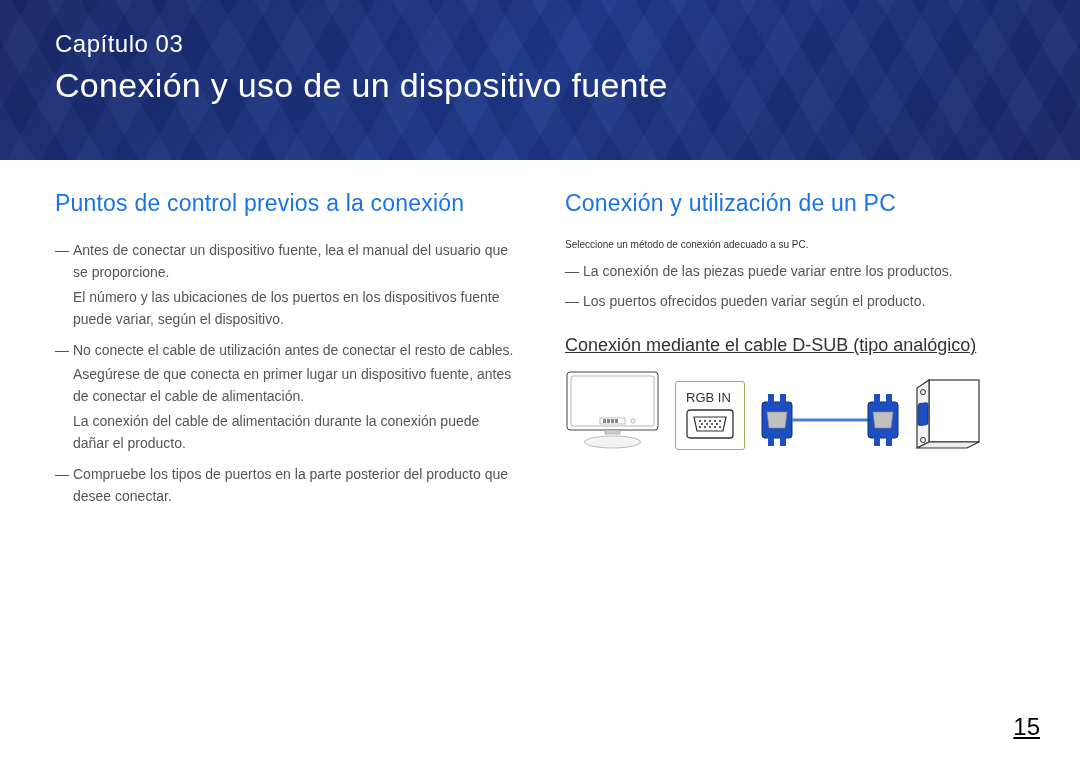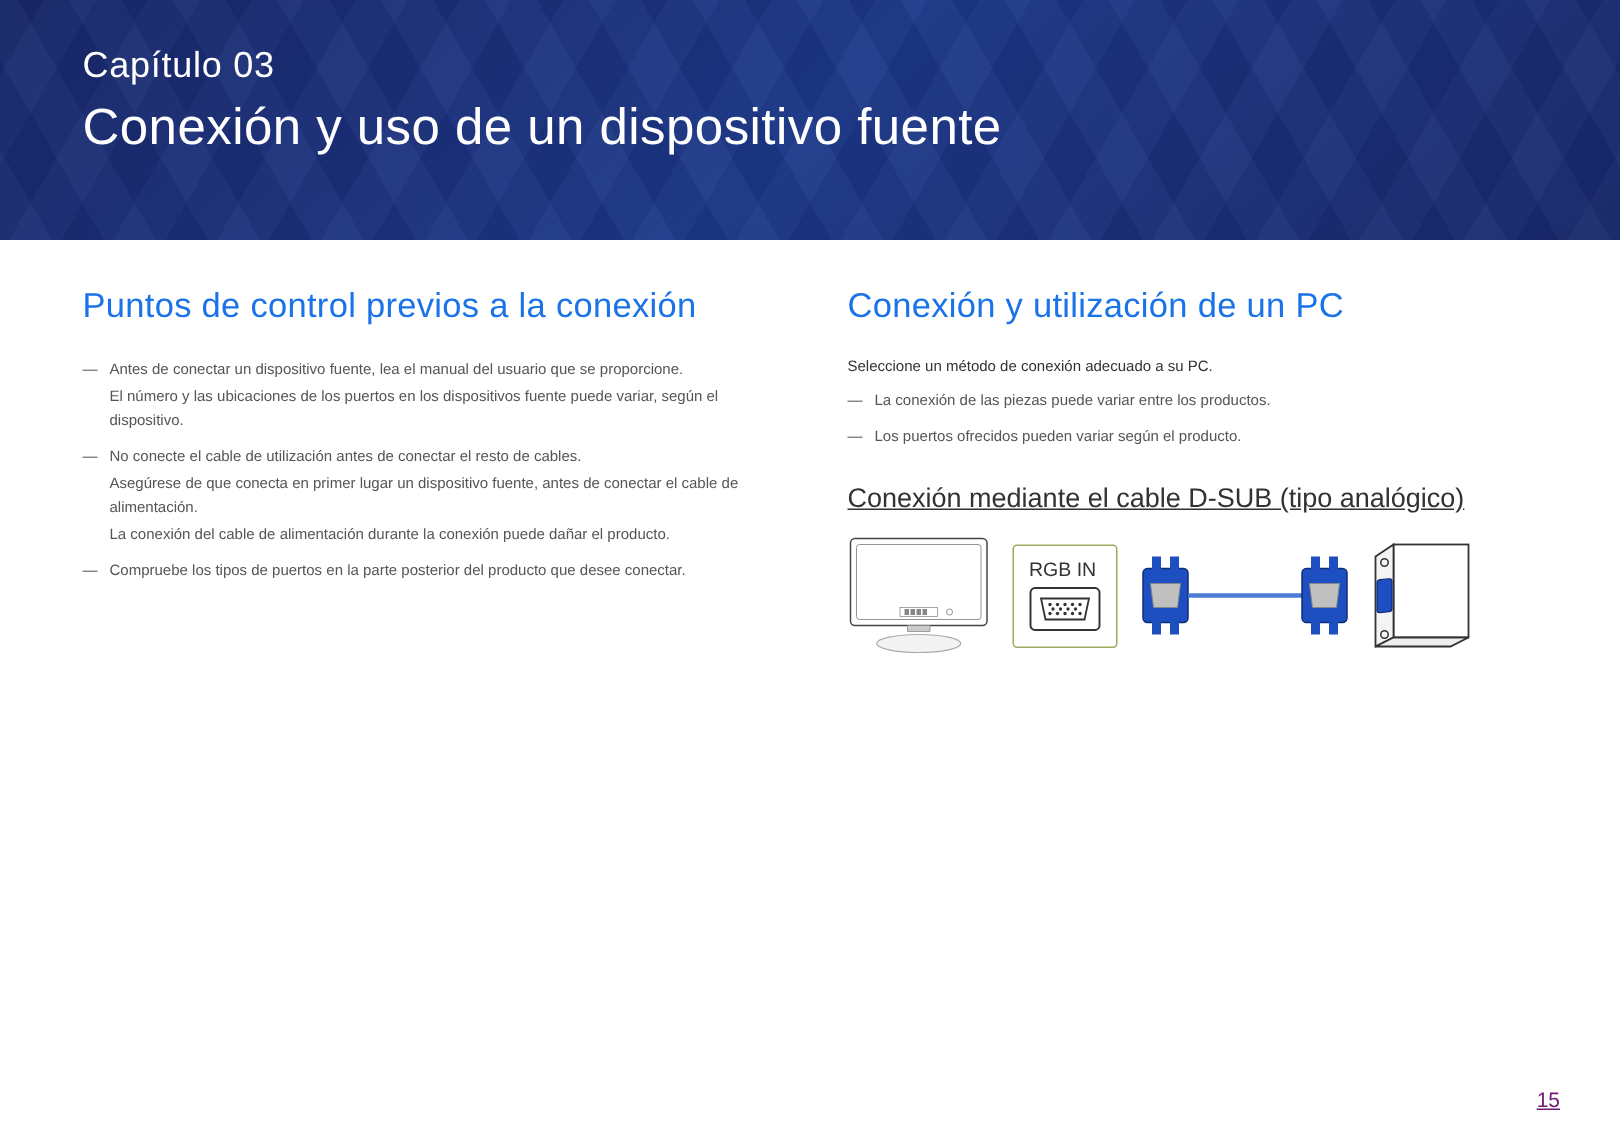--- a/index.html
+++ b/index.html
@@ -56,21 +56,21 @@
   .section-h2 {
     color: #1a73e8;
     font-size: 23px;
     font-weight: 500;
     margin-bottom: 22px;
     letter-spacing: 0.2px;
   }
   .note-list {
     list-style: none;
     color: #555;
-    font-size: 10px;
+    font-size: 14px;
     line-height: 1.6;
   }
   .note-list li {
     position: relative;
     padding-left: 18px;
     margin-bottom: 8px;
   }
   .note-list li::before {
     content: "―";
     position: absolute;
@@ -89,43 +89,43 @@
   }
   .sub-h3 {
     font-size: 18px;
     color: #323232;
     font-weight: 500;
     margin: 22px 0 14px 0;
     text-decoration: underline;
   }
   .diagram-row {
     display: flex;
-    align-items: center;
+    align-items: flex-end;
     gap: 15px;
   }
   .rgb-label {
     font-size: 13px;
     color: #333;
     margin-bottom: 4px;
   }
   .monitor-svg { flex-shrink: 0; }
   .port-box {
     border: 1.5px solid #9aae5f;
     border-radius: 3px;
     padding: 8px 10px 10px 10px;
     display: flex;
     flex-direction: column;
     align-items: flex-start;
   }
   .page-num {
     position: absolute;
     bottom: 22px;
     right: 40px;
-    font-size: 14px;
-    color: #701a75;
+    font-size: 24px;
+    color: #000000;
     text-decoration: underline;
   }
 </style>
 </head>
 <body>
 
 <div class="header-banner">
   <div class="chapter-label">Capítulo 03</div>
   <div class="chapter-title">Conexión y uso de un dispositivo fuente</div>
 </div>

